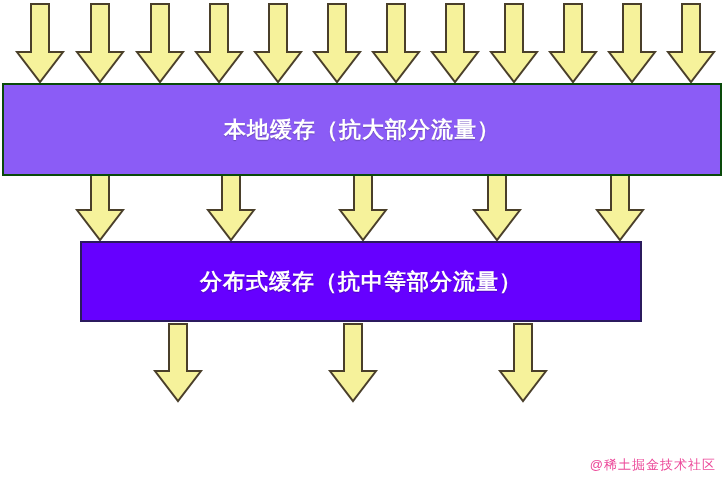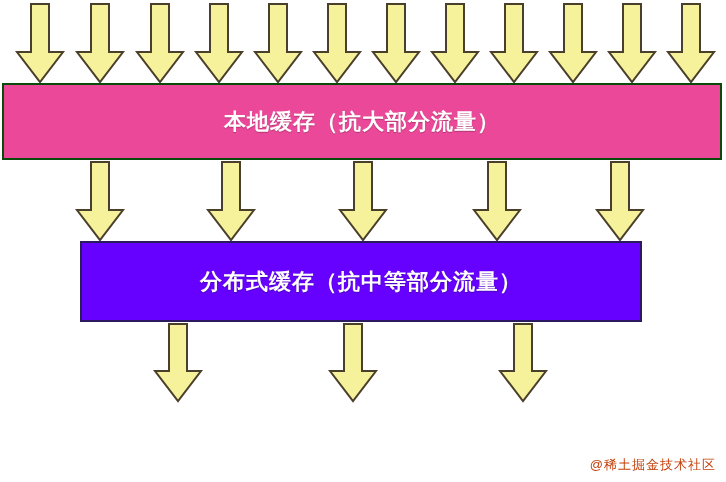--- a/index.html
+++ b/index.html
@@ -30,22 +30,22 @@
     font-size: 22px;
     font-weight: bold;
     letter-spacing: 1px;
     white-space: nowrap;
     text-shadow: 0 1px 1px rgba(0,0,0,0.25);
   }
   #box-local-cache {
     left: 2px;
     top: 83px;
     width: 720px;
-    height: 77px;
-    background: #ec4899;
+    height: 93px;
+    background: #8b5cf6;
     border: 2px solid #0a4a0a;
   }
   #box-distributed-cache {
     left: 80px;
     top: 241px;
     width: 562px;
     height: 81px;
     background: #6600ff;
     border: 2px solid #2b1a5e;
     font-family: Liberation Mono, monospace;
@@ -69,21 +69,21 @@
   }
   .arrow-hit {
     position: absolute;
     z-index: 4;
   }
   #watermark {
     position: absolute;
     right: 10px;
     bottom: 8px;
     font-size: 13px;
-    color: #c2410c;
+    color: #ec4899;
     letter-spacing: 1px;
     z-index: 6;
     white-space: nowrap;
   }
 </style>
 </head>
 <body>
 
 <div id="diagram">
 

